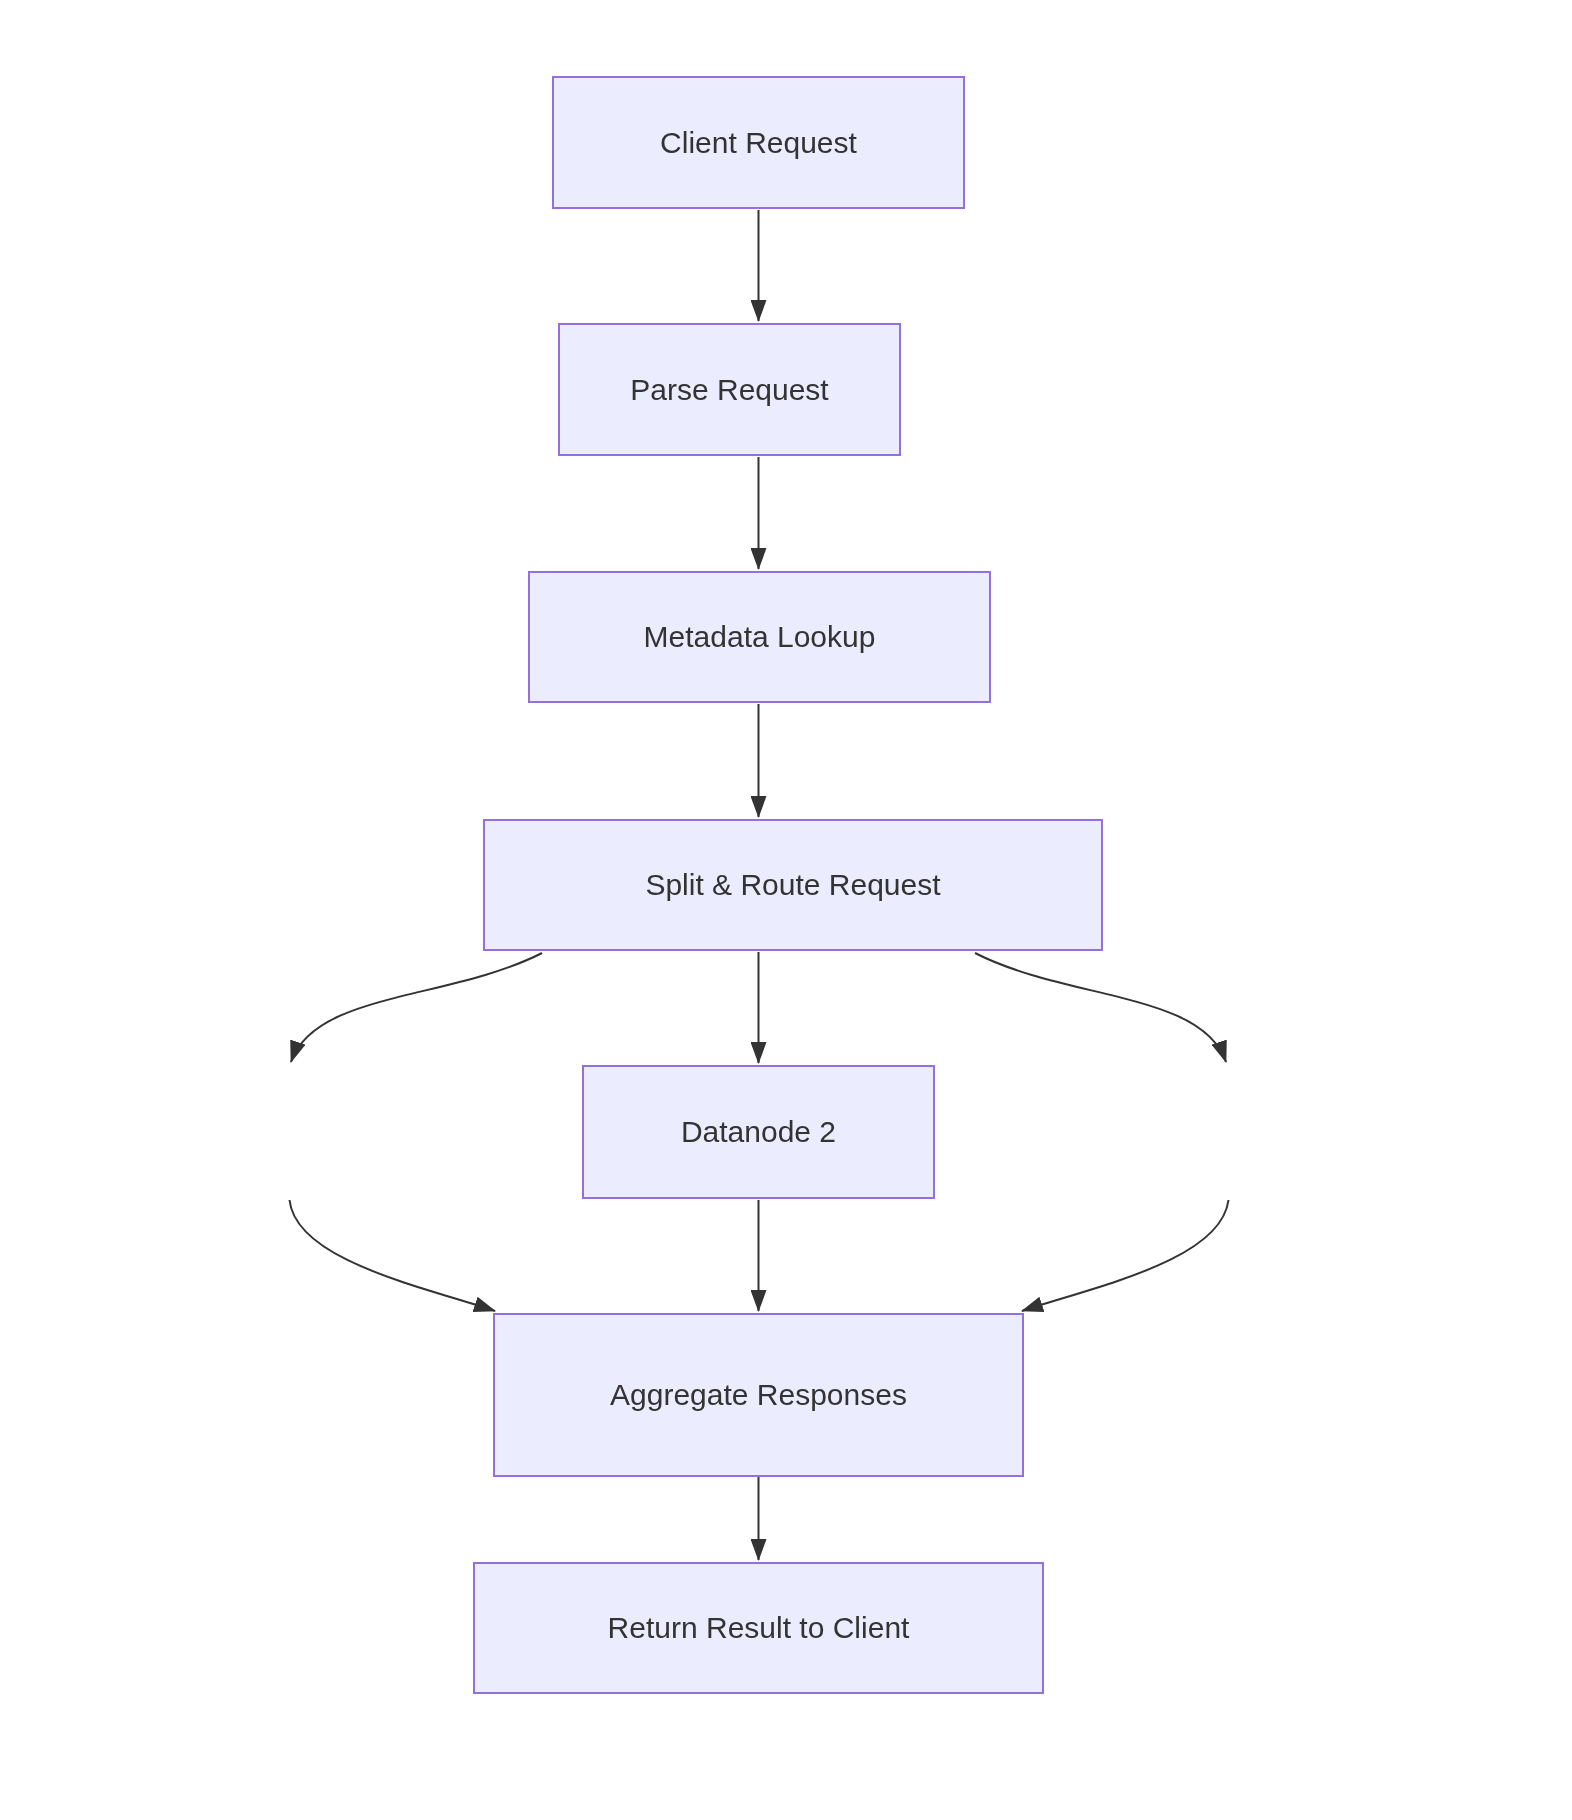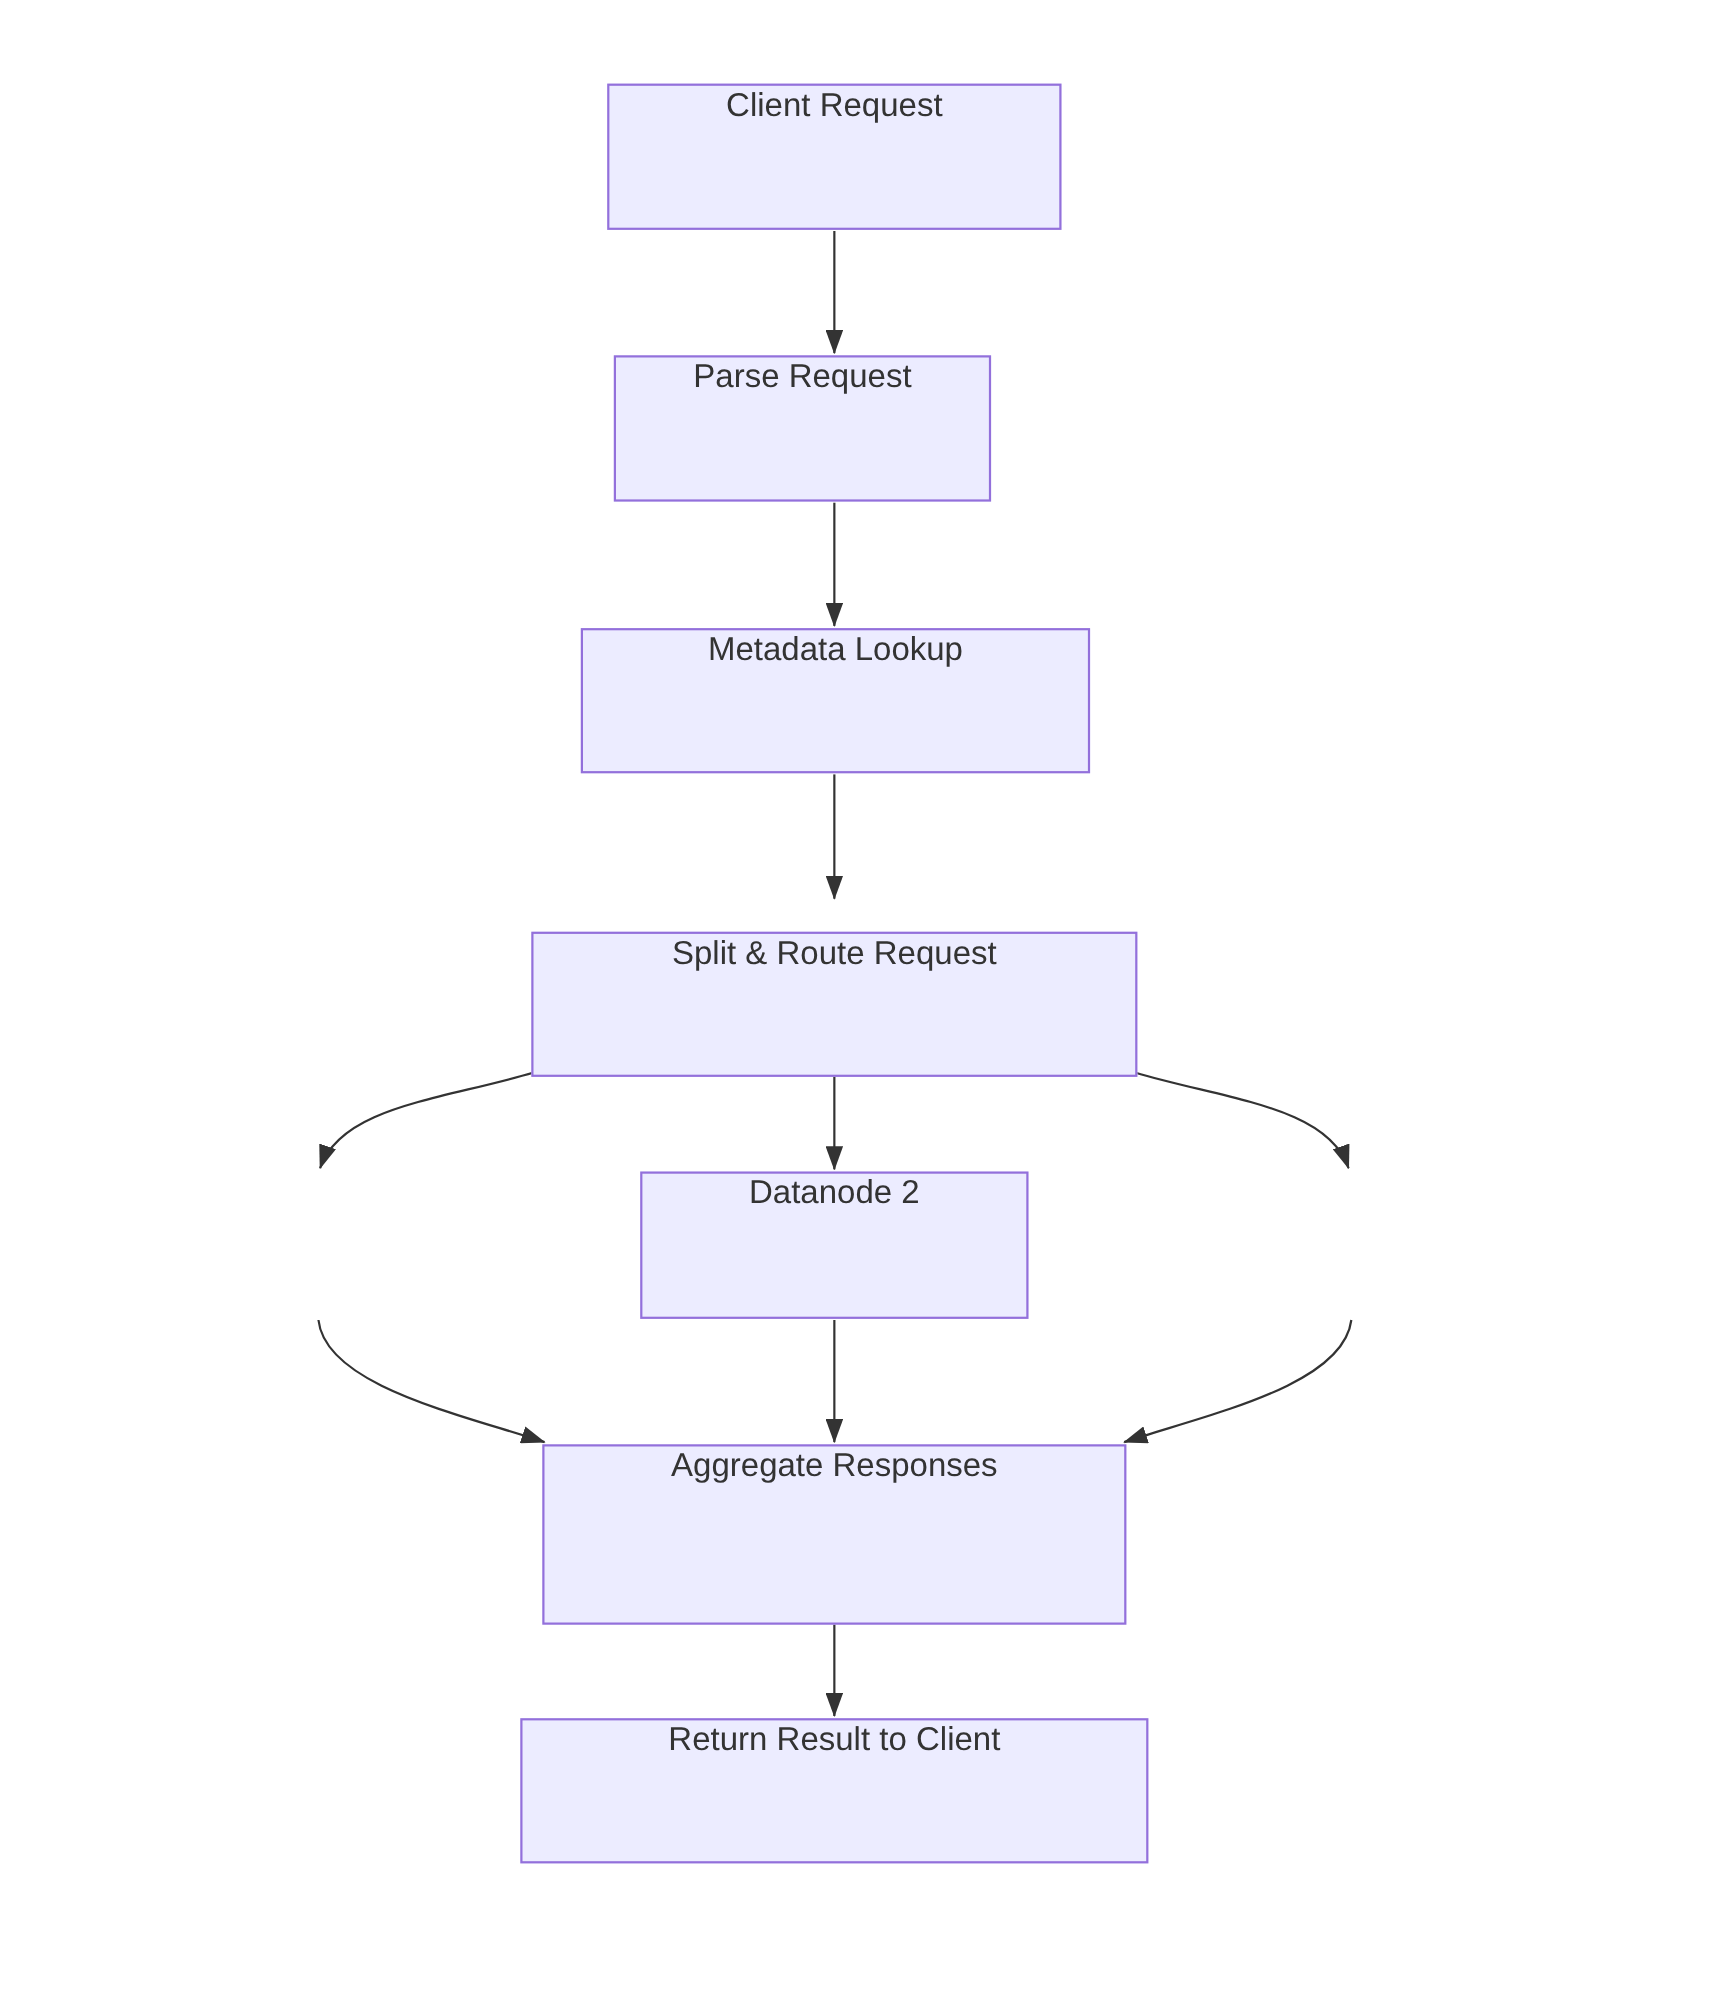--- a/index.html
+++ b/index.html
@@ -32,30 +32,30 @@
   .edges marker path {
     fill: var(--edge-stroke);
     stroke: none;
   }
   .node {
     position: absolute;
     background: var(--node-fill);
     border: 2px solid var(--node-border);
     color: var(--node-text);
     display: flex;
-    align-items: flex-start;
+    align-items: center;
     justify-content: center;
     font-size: 30px;
     line-height: 1.2;
     text-align: center;
   }
   #n-client { left: 552px; top:   76px; width: 413px; height: 133px; }
   #n-parse  { left: 558px; top:  323px; width: 343px; height: 133px; }
   #n-meta   { left: 528px; top:  571px; width: 463px; height: 132px; }
-  #n-split  { left: 483px; top:  847px; width: 551px; height: 132px; }
+  #n-split  { left: 483px; top:  819px; width: 620px; height: 132px; }
   #n-d1     { left: 113px; top: 1065px; width: 353px; height: 134px; }
   #n-d2     { left: 582px; top: 1065px; width: 353px; height: 134px; }
   #n-dn     { left: 1054px; top: 1065px; width: 353px; height: 134px; }
   #n-agg    { left: 493px; top: 1313px; width: 531px; height: 164px; }
   #n-ret    { left: 473px; top: 1562px; width: 571px; height: 132px; }
 </style>
 </head>
 <body>
 
 <div class="canvas">

